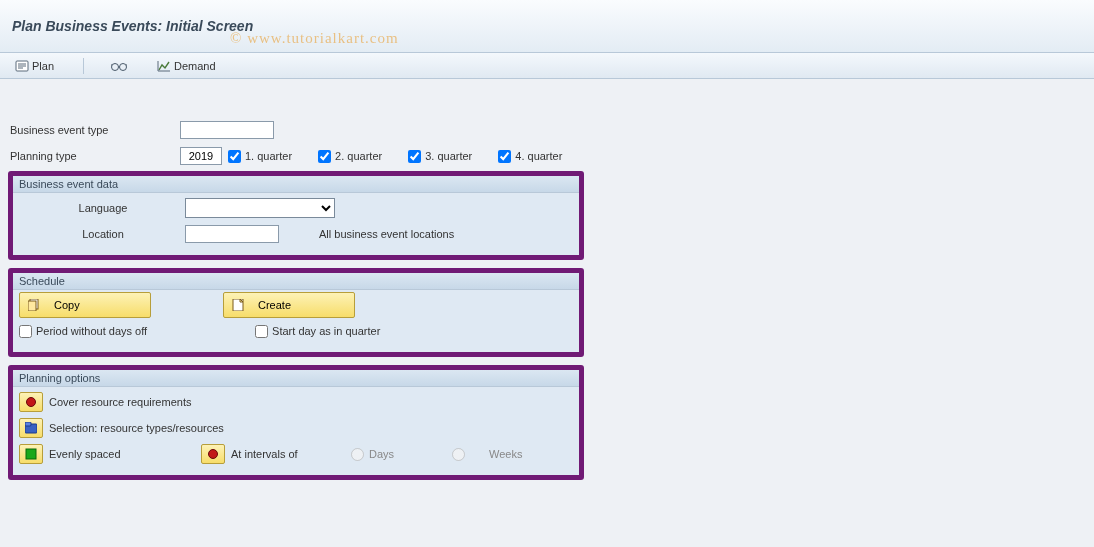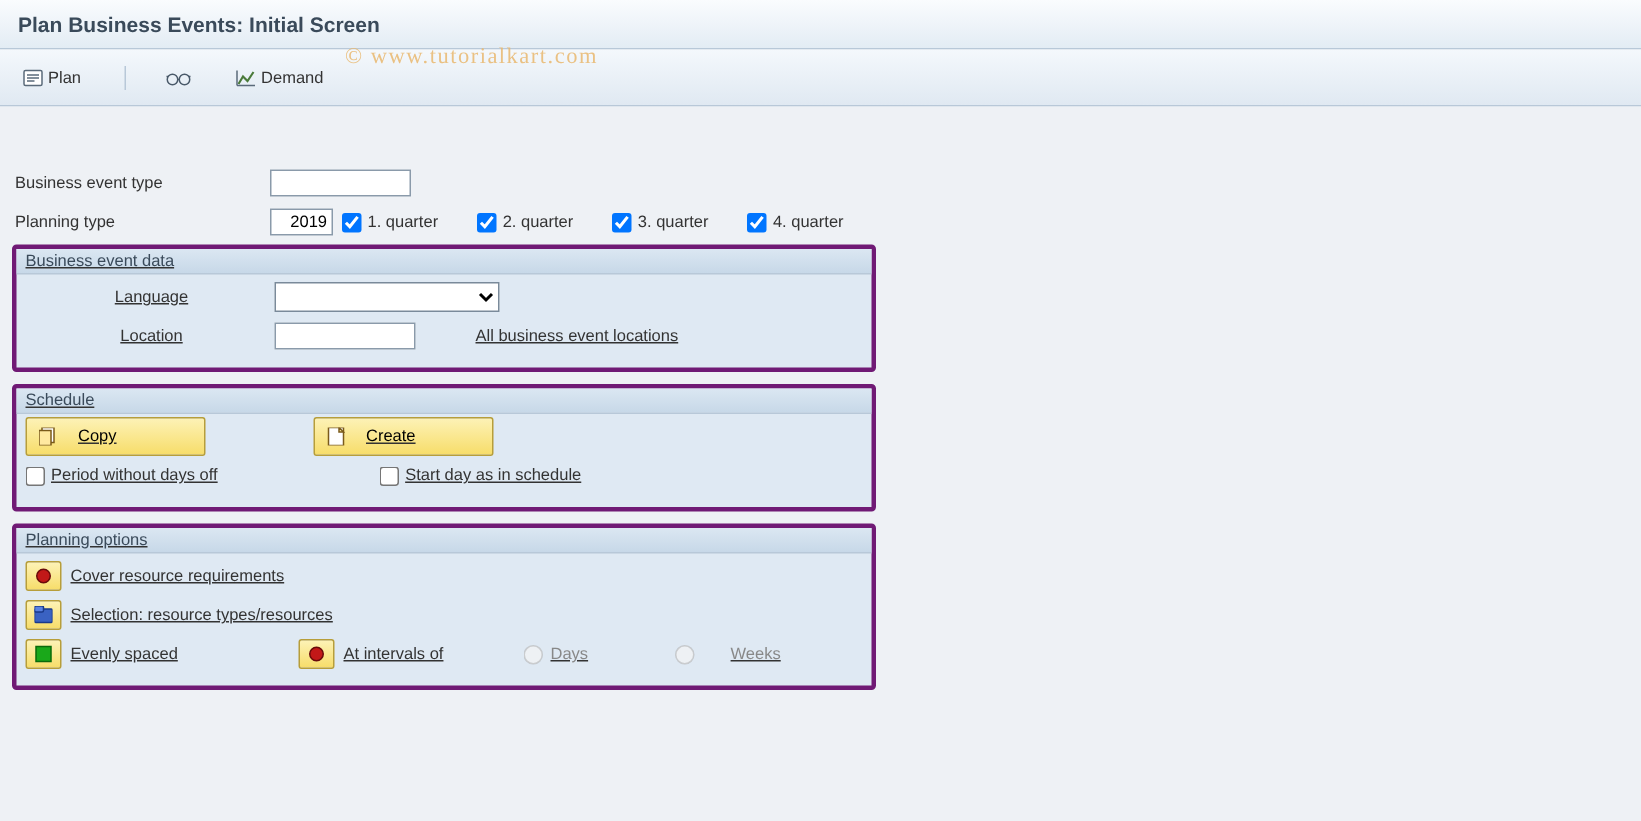--- a/index.html
+++ b/index.html
@@ -9,33 +9,34 @@
       background: #eef1f5;
       color: #333;
       width: 1094px;
       height: 547px;
       overflow: hidden;
       position: relative;
     }
     .title-bar {
       background: linear-gradient(to bottom, #fafcfe 0%, #e3ecf4 100%);
       border-bottom: 1px solid #b8c8d8;
-      padding: 8px 12px;
+      padding: 18px 12px;
       font-size: 14px;
       font-weight: bold;
+      font-style: italic;
       color: #3a4a5a;
     }
     .toolbar {
       background: linear-gradient(to bottom, #f4f8fc 0%, #e0e9f2 100%);
       border-bottom: 1px solid #b8c8d8;
       padding: 3px 8px;
       display: flex;
       align-items: center;
       gap: 18px;
-      height: 38px;
+      height: 26px;
     }
     .toolbar-btn {
       display: inline-flex;
       align-items: center;
       gap: 3px;
       padding: 2px 6px;
       cursor: pointer;
       border: 1px solid transparent;
     }
     .toolbar-sep {
@@ -59,44 +60,44 @@
       padding-left: 2px;
       color: #333;
     }
     input[type="text"] {
       height: 18px;
       border: 1px solid #8a9aaa;
       background: #fff;
       padding: 0 3px;
       font-size: 11px;
       font-family: inherit;
+      text-align: center;
     }
     .inp-wide { width: 94px; }
     .inp-year { width: 42px; text-align: right; padding-right: 2px;}
     .inp-loc { width: 94px; }
     select {
       height: 20px;
       border: 1px solid #7a8a9a;
       background: #fff;
       font-size: 11px;
       width: 150px;
     }
     .ck-group { display: inline-flex; align-items: center; gap: 2px; margin-left: 6px; }
     .ck-group input { margin-right: 2px; }
     .radio-group { display: inline-flex; align-items: center; gap: 2px; margin-right: 22px; }
     .radio-group input { margin-right: 3px; }
 
     .panel {
       width: 576px;
-      border: 3px solid #701a75;
+      border: 5px solid #701a75;
       border-radius: 3px;
       margin-top: 8px;
       background: #dfe9f3;
       padding-bottom: 6px;
-      text-decoration: underline;
     }
     .panel-head {
       background: linear-gradient(to bottom, #dbe7f2 0%, #c7d8e8 100%);
       border-bottom: 1px solid #b8c8d8;
       padding: 2px 6px;
       font-size: 11px;
       color: #3a4a5a;
     }
     .panel-body {
       padding: 4px 6px 0 6px;
@@ -107,21 +108,21 @@
     }
 
     .yel-btn {
       display: inline-flex;
       align-items: center;
       justify-content: flex-start;
       gap: 14px;
       background: linear-gradient(to bottom, #fdf2b6 0%, #f7dd6a 100%);
       border: 1px solid #b79e3a;
       border-radius: 2px;
-      width: 120px;
+      width: 132px;
       height: 20px;
       padding: 12px 8px;
       cursor: pointer;
       font-size: 11px;
     }
     .icon-btn {
       display: inline-flex;
       align-items: center;
       justify-content: center;
       background: linear-gradient(to bottom, #fdf2b6 0%, #f7dd6a 100%);
@@ -247,21 +248,21 @@
           <span>Create</span>
         </button>
       </div>
       <div class="row">
         <label class="ck-group" style="margin-left:0;">
           <input type="checkbox" style="">
           <span>Period without days off</span>
         </label>
         <label class="ck-group" style="margin-left:108px;">
           <input type="checkbox" style="">
-          <span>Start day as in schedule</span>
+          <span>Start day as in quarter</span>
         </label>
       </div>
     </div>
   </div>
 
   <div class="panel">
     <div class="panel-head">Planning options</div>
     <div class="panel-body">
       <div class="row">
         <div class="icon-btn">

